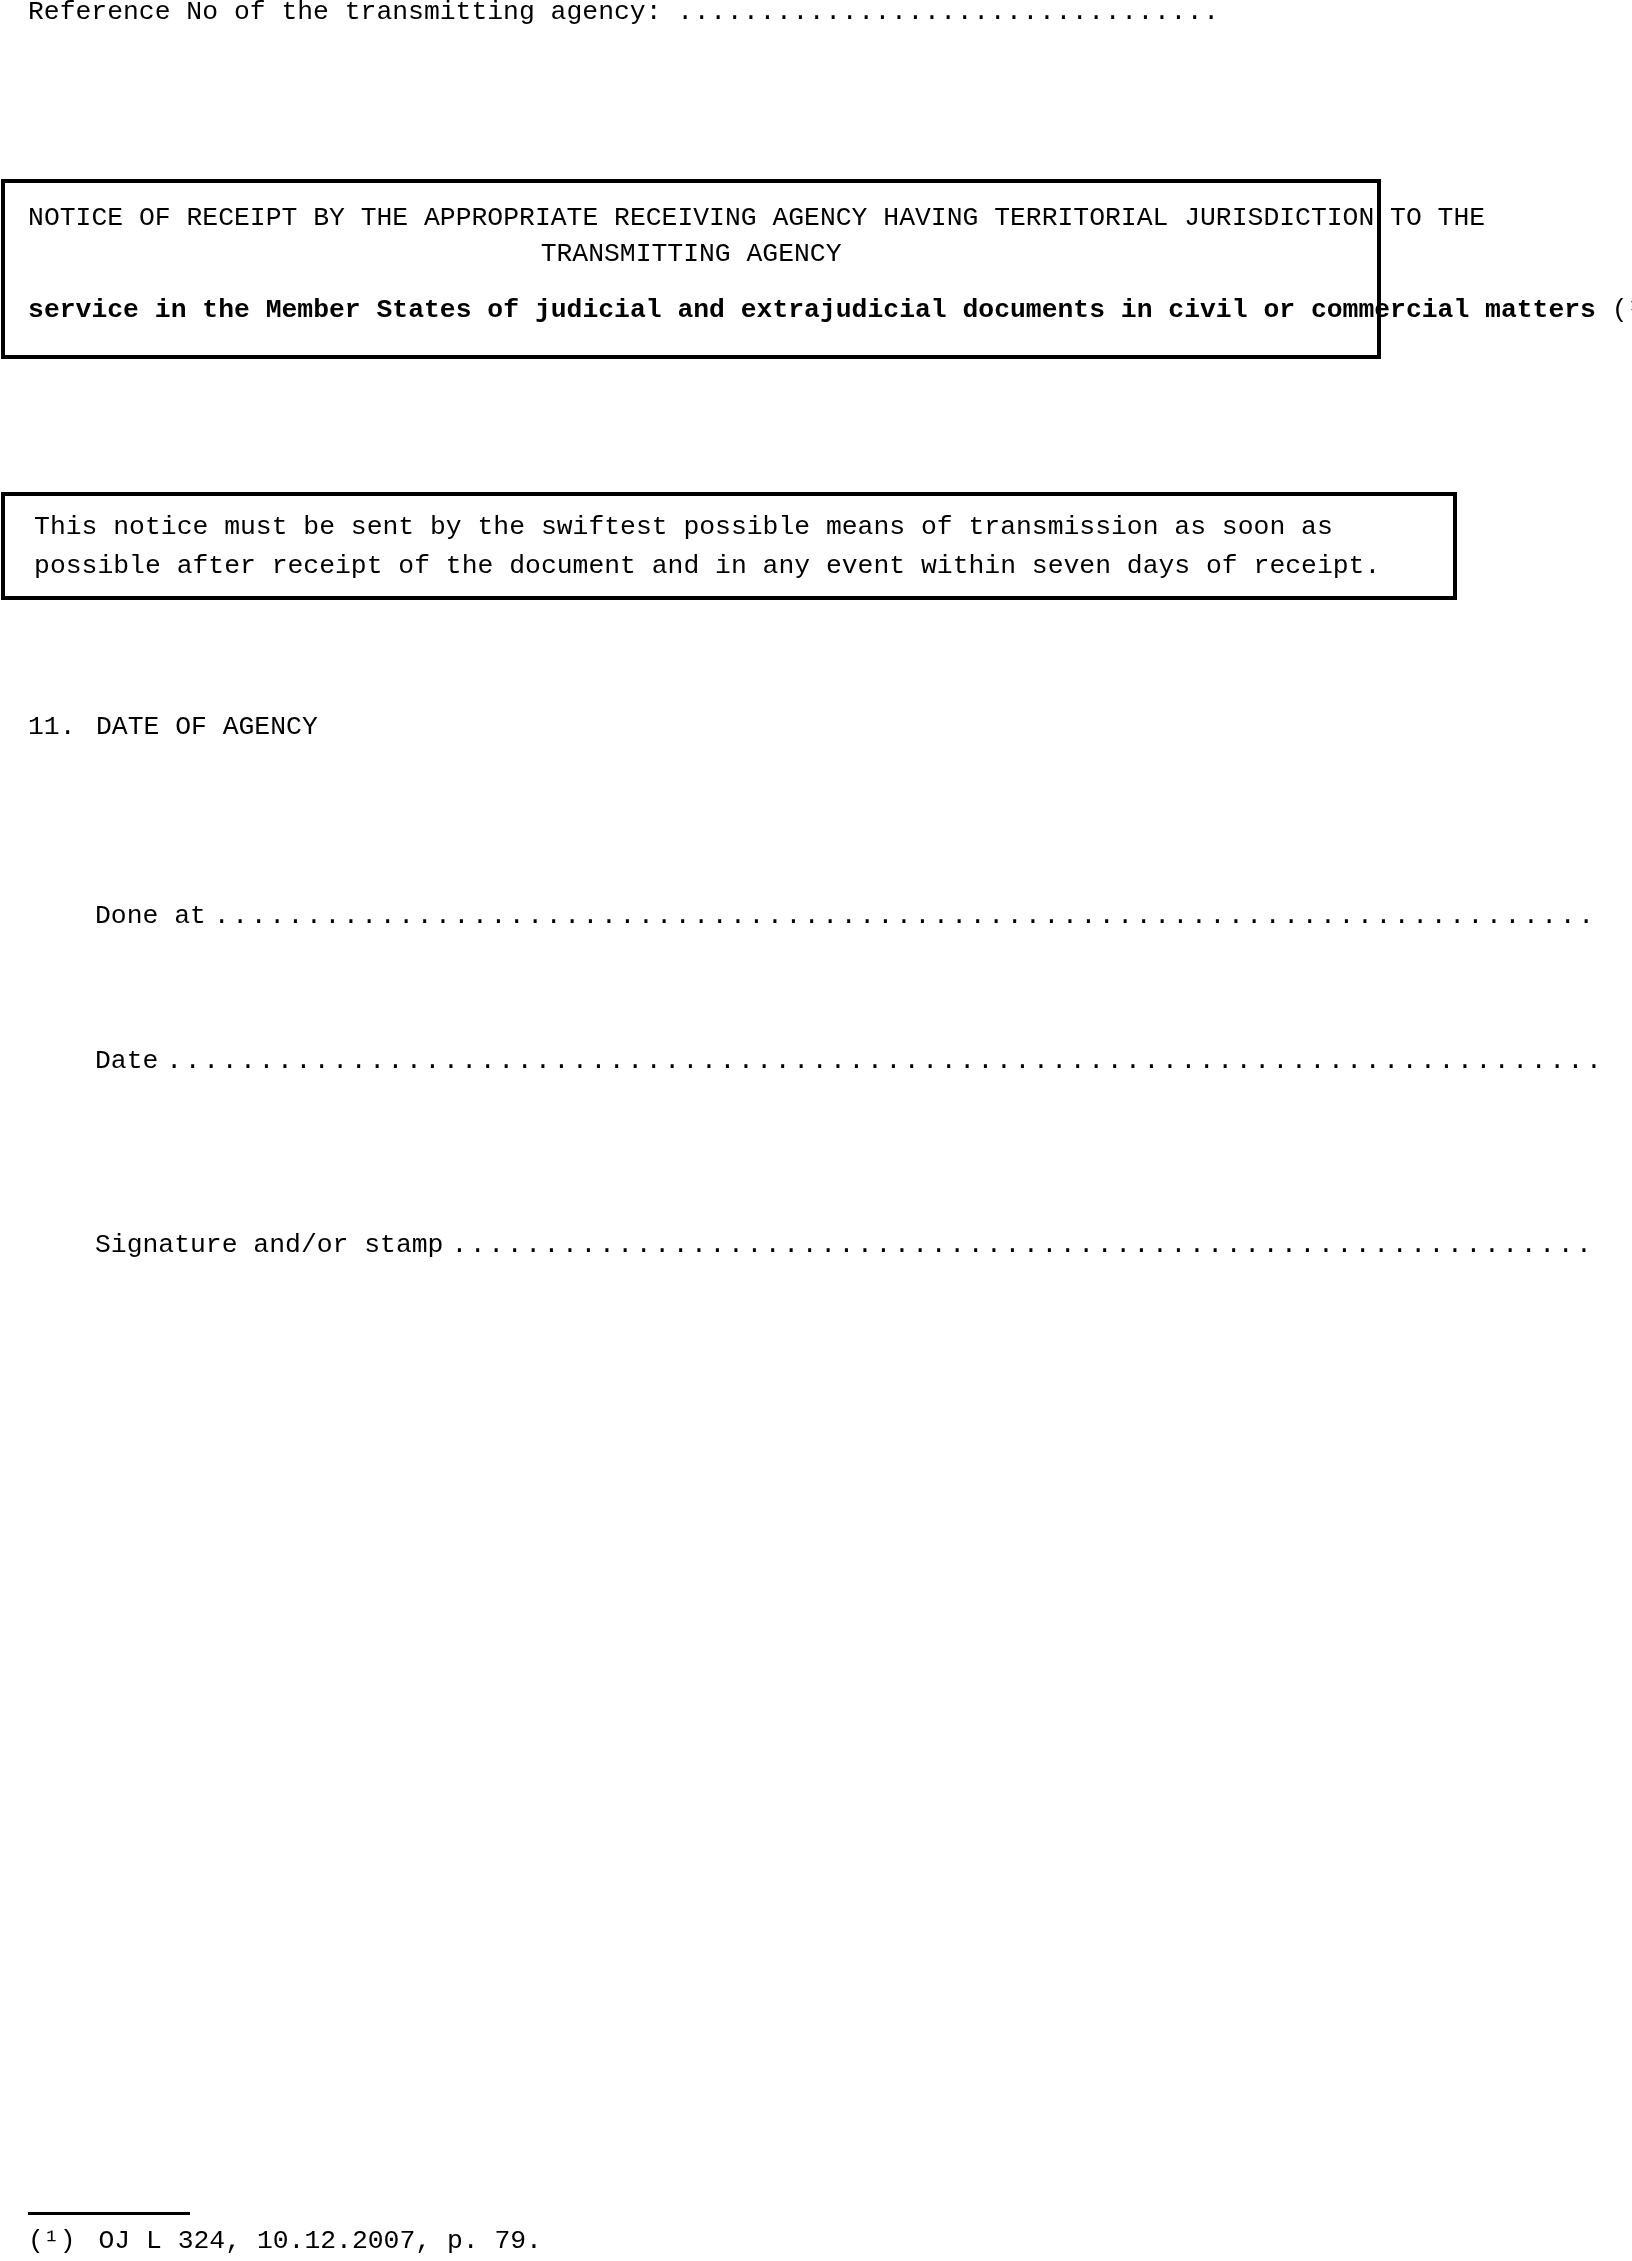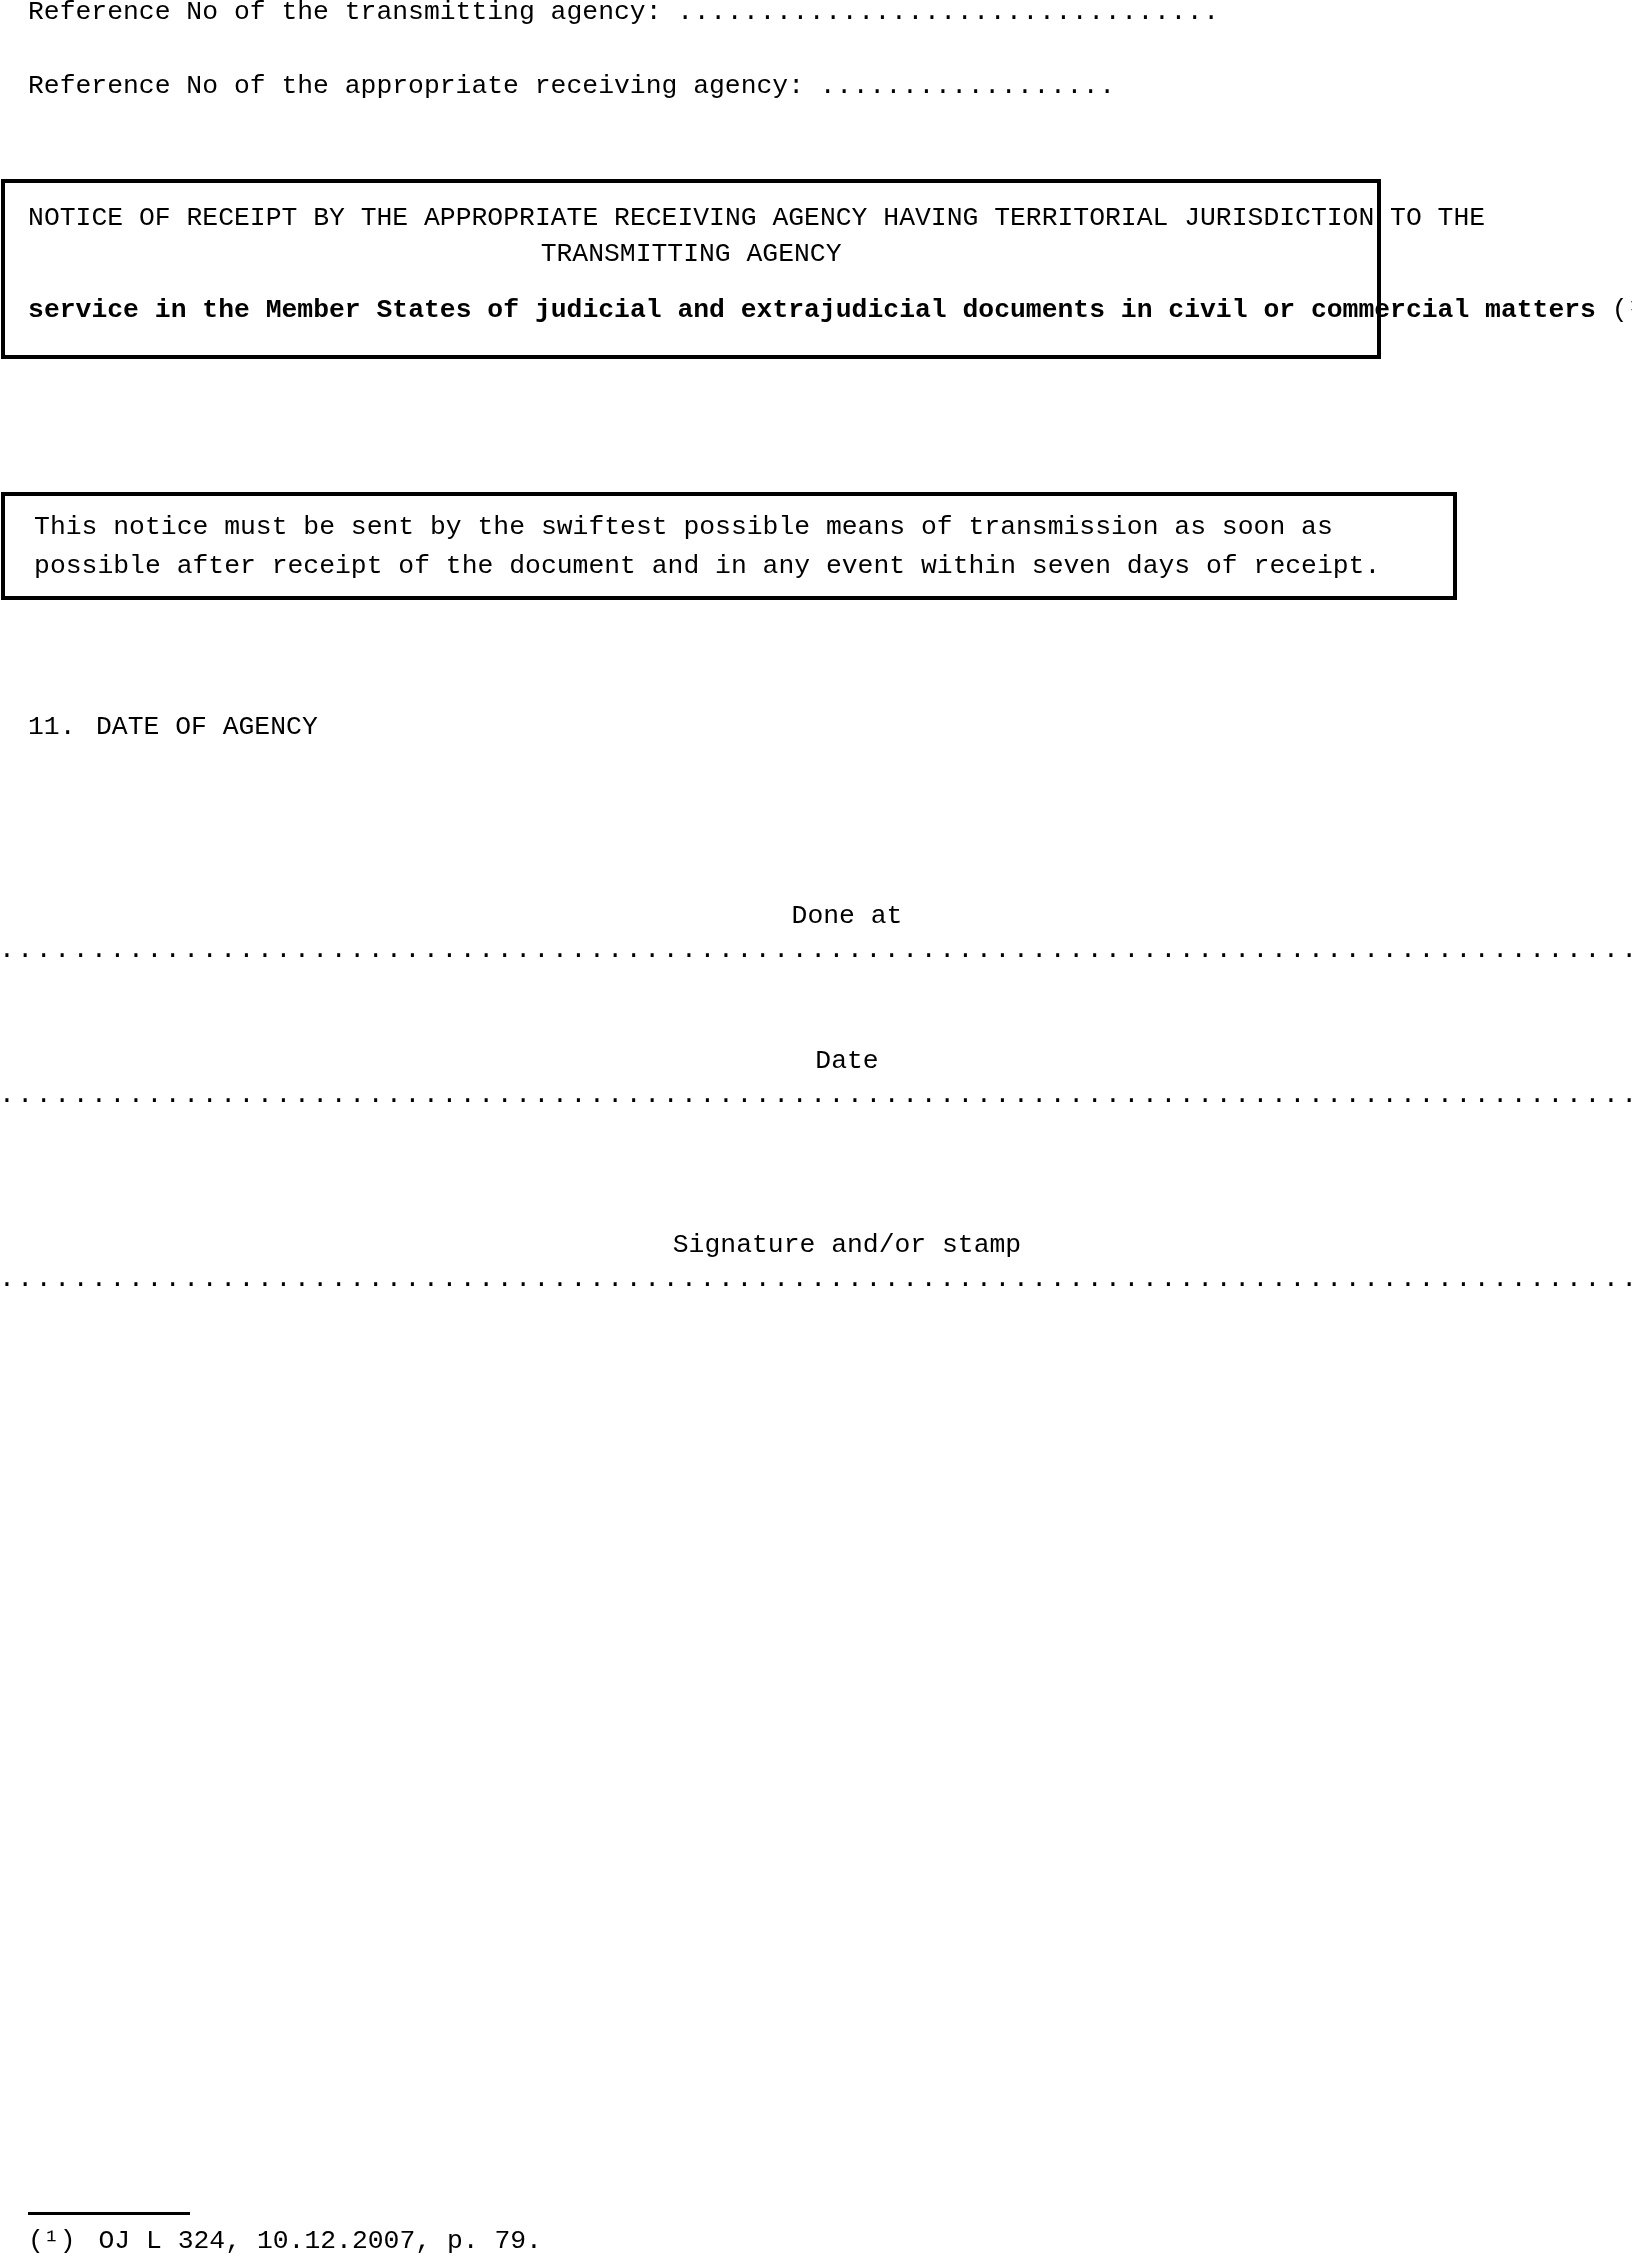--- a/index.html
+++ b/index.html
@@ -47,24 +47,23 @@
 
   
   .section-row { top: 714px; left: 28px; display: flex; white-space: nowrap; }
   .section-row .sec-num { width: 68px; flex: 0 0 68px; }
 
   
   .leader-row {
     left: 95px;
     width: 1504px;
     display: flex;
-    align-items: center;
+    align-items: flex-end;
     gap: 8px;
     white-space: nowrap;
-    flex-direction: column;
   }
   .leader-row .label { flex: 0 0 auto; }
   .leader-row .leader-dots {
     flex: 1 1 auto;
     overflow: hidden;
     letter-spacing: 2.6px;
   }
   .row-done { top: 903px; }
   .row-date { top: 1048px; }
   .row-sig  { top: 1232px; }
@@ -77,25 +76,20 @@
 <body>
 
 <div class="page">
 
   <div class="abs ref-line" style="top:-1.1px;">
     <span>Reference No of the transmitting agency:</span>
     <span> </span>
     <span class="dots">.................................</span>
   </div>
 
-  <div class="abs ref-line" style="top:73px;">
-    <span>Reference No of the appropriate receiving agency:</span>
-    <span> </span>
-    <span class="dots">..................</span>
-  </div>
 
   <div class="abs title-box">
     <div class="t-line">NOTICE OF RECEIPT BY THE APPROPRIATE RECEIVING AGENCY HAVING TERRITORIAL JURISDICTION TO THE</div>
     <div class="t-line">TRANSMITTING AGENCY</div>
     <div class="sub">
       <div class="s-line"><span>service in the Member States of judicial and extrajudicial documents in civil or commercial matters </span><span class="fn-ref">(¹)</span><span>)</span></div>
     </div>
   </div>
 
   <div class="abs warning-box">

